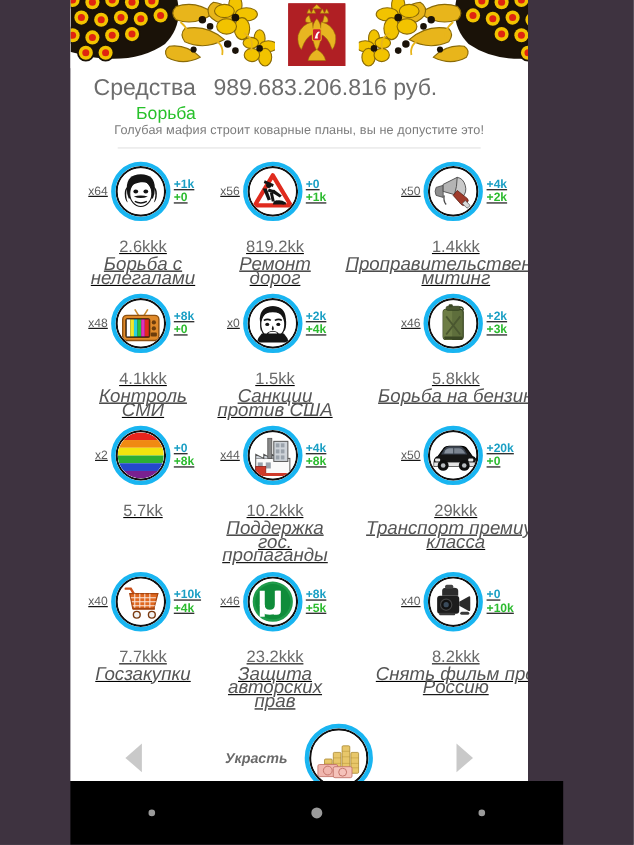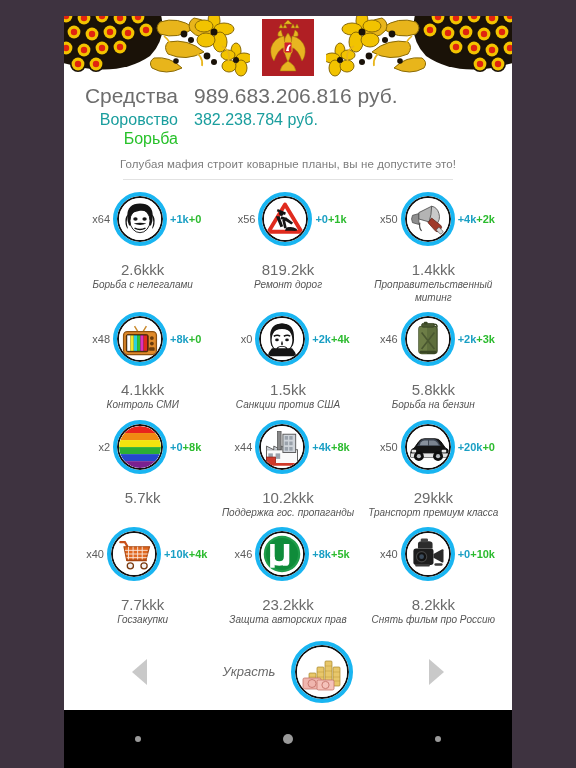--- a/index.html
+++ b/index.html
@@ -6,21 +6,21 @@
   html, body {
     width:576px; height:768px;
     background:#3e3340;
     font-family:"Liberation Sans", sans-serif;
     overflow:hidden;
   }
   #screen { position:relative; width:576px; height:768px; }
 
   
   #app {
-    position:absolute; left:64px; top:16px; width:448px; height:710px;
+    position:absolute; left:64px; top:0; width:416px; height:710px;
     background:#ffffff; overflow:hidden;
   }
 
   
   .header-band { position:relative; width:448px; height:62px; background:#ffffff; }
   .orn { position:absolute; top:0; height:62px; overflow:hidden; }
   .orn.left  { left:0;   width:186px; }
   .orn.right { right:0;  width:186px; }
   .orn svg { display:block; }
 
@@ -35,63 +35,63 @@
   .stat-row { display:flex; align-items:baseline; justify-content:flex-start; }
   .stat-row .lbl { width:130px; text-align:right; padding-right:16px; }
   .stat-row .val { text-align:left; }
   .stat-main .lbl, .stat-main .val { font-size:21px; color:#6d6d6d; }
   .stat-main { margin-bottom:2px; }
   .stat-sub .lbl, .stat-sub .val { font-size:16px; line-height:19px; }
   .stat-theft .lbl, .stat-theft .val { color:#1a9e9e; }
   .stat-kick .lbl, .stat-kick .val { color:#27c12a; }
 
   .notice {
-    margin-top:10px; text-align:center;
+    text-align:center;
     font-size:11.5px; color:#7c7c7c; letter-spacing:.1px;
   }
   .divider {
     margin:9px auto 0; width:330px; height:1px; background:#e2e2e2;
   }
 
   
   .grid {
     display:grid; grid-template-columns:repeat(3, 1fr);
     row-gap:0px; padding:6px 6px 0 6px;
   }
-  .cell { padding:6px 2px 2px 2px; }
+  .cell { padding:6px 2px 2px 2px;text-decoration:underline; }
   .cell-top {
     display:flex; align-items:center; justify-content:center; gap:3px;
   }
   .count { font-size:11px; color:#5d5d5d; min-width:26px; text-align:right; }
-  .gains { display:flex; flex-direction:row; min-width:30px; line-height:12px; }
+  .gains { display:flex; flex-direction:column; min-width:30px; line-height:12px; }
   .gain-blue  { font-size:11px; font-weight:bold; color:#1a9fc4; }
   .gain-green { font-size:11px; font-weight:bold; color:#2cbb2f; }
 
   .badge {
     position:relative; width:54px; height:54px; border-radius:50%;
     background:#ffffff; border:4px solid #19b5f1;
     display:flex; align-items:center; justify-content:center;
     overflow:hidden; flex:0 0 auto;
   }
   .badge .inner {
     width:46px; height:46px; border-radius:50%; overflow:hidden;
     display:flex; align-items:center; justify-content:center; background:#fff;
   }
   .badge .inner.bordered { border:2px solid #111; }
 
   .price { text-align:center; font-size:15px; color:#6a6a6a; margin-top:15px; }
   .title {
-    text-align:center; font-size:10px; color:#555; font-style:italic;
+    text-align:center; font-size:17px; color:#555; font-style:italic;
     line-height:12.5px; margin-top:1px; padding:0 2px;
   }
 
   
   .steal {
     display:flex; align-items:center; justify-content:center;
-    gap:16px; margin-top:12px;
+    gap:16px; margin-top:12px;font-weight:bold;
   }
   .arrow { width:0;height:0; cursor:pointer; }
   .arrow.left  { border-top:13px solid transparent; border-bottom:13px solid transparent; border-right:15px solid #c9c9c9; }
   .arrow.right { border-top:13px solid transparent; border-bottom:13px solid transparent; border-left:15px solid #c9c9c9; }
   .steal-label { font-size:13px; color:#6a6a6a; font-style:italic; }
   .steal-badge {
     width:62px; height:62px; border-radius:50%;
     border:4px solid #19b5f1; background:#fff;
     display:flex; align-items:center; justify-content:center; overflow:hidden;
   }
@@ -300,24 +300,20 @@
           </g>
         </svg>
       </div>
     </div>
 
     <div class="stats">
       <div class="stat-row stat-main">
         <span class="lbl">Средства</span>
         <span class="val">989.683.206.816 руб.</span>
       </div>
-      <div class="stat-row stat-sub stat-theft">
-        <span class="lbl">Воровство</span>
-        <span class="val">382.238.784 руб.</span>
-      </div>
       <div class="stat-row stat-sub stat-kick">
         <span class="lbl">Борьба</span>
       </div>
 
       <div class="notice">Голубая мафия строит коварные планы, вы не допустите это!</div>
       <div class="divider"></div>
     </div>
 
     <div class="grid" id="grid">
         <div class="cell">

